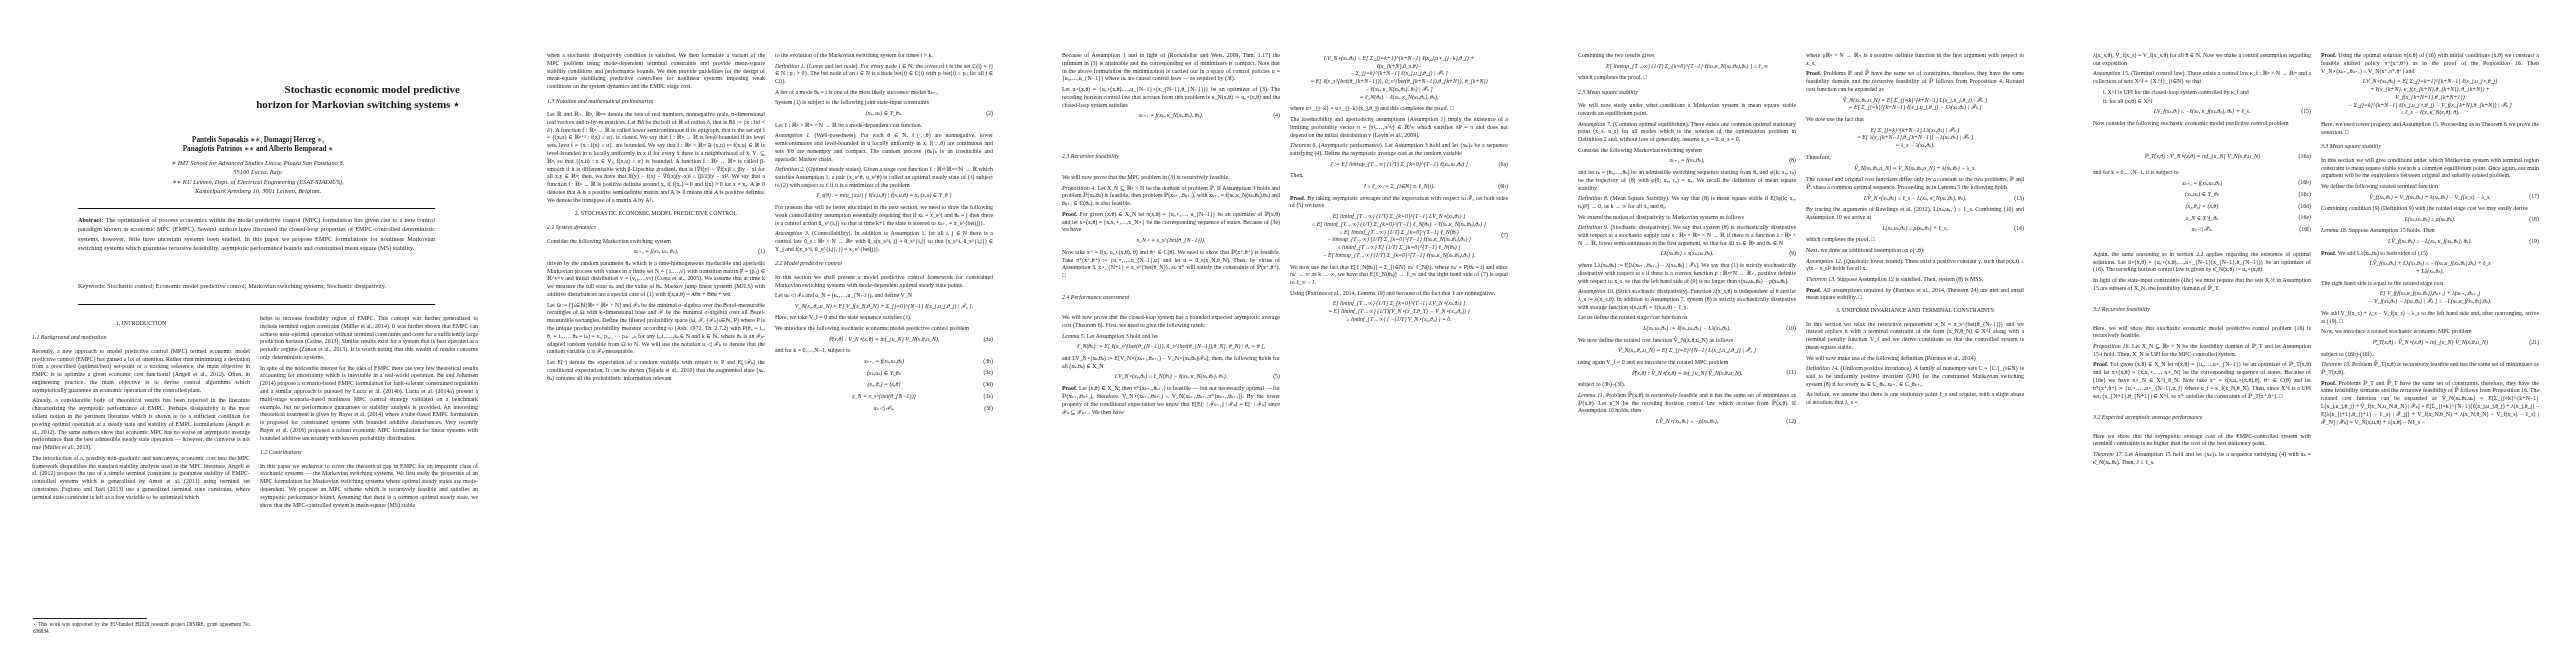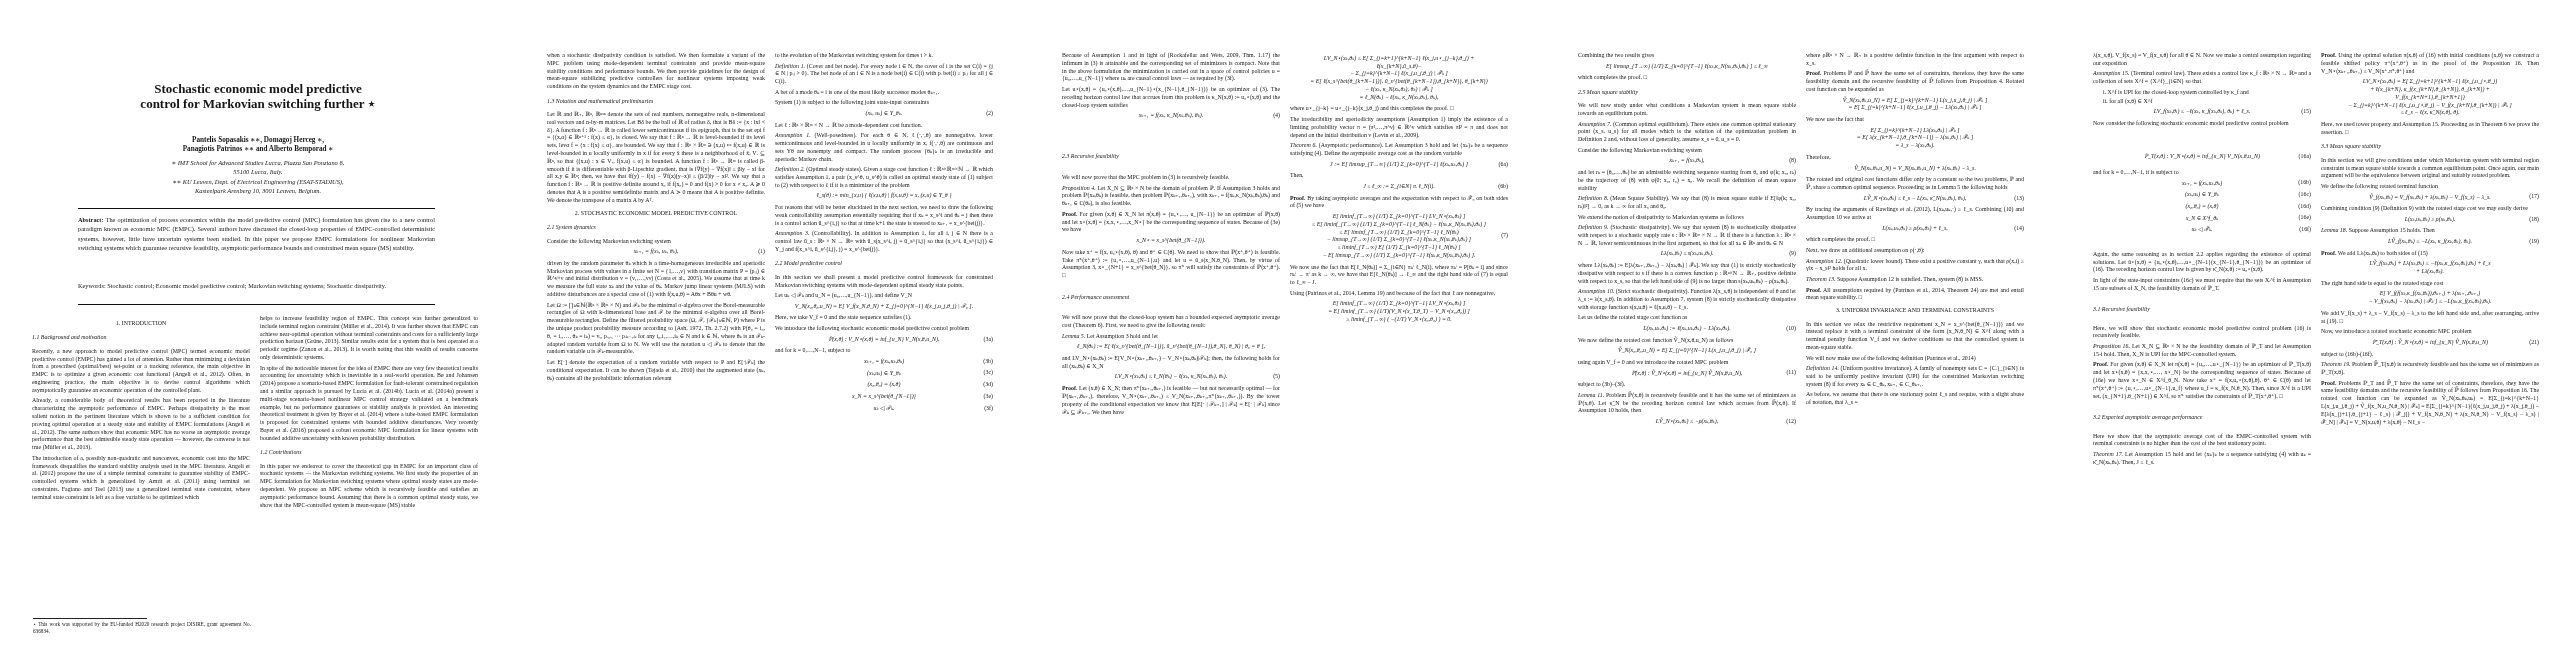--- a/index.html
+++ b/index.html
@@ -2,22 +2,22 @@
 <html style="font-size:9px"><head>
 <meta charset="utf-8">
 <style>
   html,body { margin:0; padding:0; background:#ffffff; }
   #canvas { position:relative; width:2576px; height:667px; background:#fff; overflow:hidden;
             font-family:"Liberation Serif","DejaVu Serif",serif; color:#161616; }
   .page { position:absolute; top:0; height:667px; width:515px; background:#fff; }
   .wm { position:absolute; left:-116px; top:301px; width:256px; height:14.5px;
         transform:rotate(-90deg); color:#8f8f8f; font-size:11.7px; white-space:nowrap;
         text-align:center; font-family:"DejaVu Serif","Liberation Serif",serif; }
-  .t-title { position:absolute; left:56px; width:404px; text-align:center;
-             font-weight:bold; font-size:13px; line-height:14.5px; }
+  .t-title { position:absolute; left:56px; width:404px; text-align:right;
+             font-weight:bold; font-size:11px; line-height:14.5px; }
   .t-auth  { position:absolute; left:56px; width:404px; text-align:center;
              font-weight:bold; font-size:7.2px; line-height:9.4px; }
   .t-affil { position:absolute; left:56px; width:404px; text-align:center;
              font-style:italic; font-size:6.4px; line-height:9.4px; }
   .rule { position:absolute; left:78px; width:357px; border-top:0.8px solid #111; height:0; }
   .absbox, .kwbox { position:absolute; left:78px; width:357px; font-size:6.3px;
              line-height:9.4px; text-align:justify; }
   .col { position:absolute; width:218px; font-size:5.9px; line-height:7.8px;
          text-align:justify; overflow:hidden; }
   .para { margin:0 0 2.8px 0; }
@@ -33,21 +33,21 @@
   .abslabel { font-weight:bold; }
 </style>
 </head>
 <body>
 
 <div id="canvas">
   <div class="wm">arXiv:1610.10014v1  [math.OC]  31 Oct 2016</div>
 <div class="page" style="left: 0px;">
       <div class="t-title" style="top: 82px;">
         <div>Stochastic economic model predictive</div>
-        <div>control for Markovian switching further ⋆</div>
+        <div>horizon for Markovian switching systems ⋆</div>
       </div>
       <div class="t-auth" style="top: 136px;">
         <div>Pantelis Sopasakis ∗∗, Domagoj Herceg ∗,</div>
         <div>Panagiotis Patrinos ∗∗ and Alberto Bemporad ∗</div>
       </div>
       <div class="t-affil" style="top: 158px;">
         <div>∗ IMT School for Advanced Studies Lucca, Piazza San Ponziano 6,</div>
         <div>55100 Lucca, Italy.</div>
         <div>∗∗ KU Leuven, Dept. of Electrical Engineering (ESAT-STADIUS),</div>
         <div>Kasteelpark Arenberg 10, 3001 Leuven, Belgium.</div>

